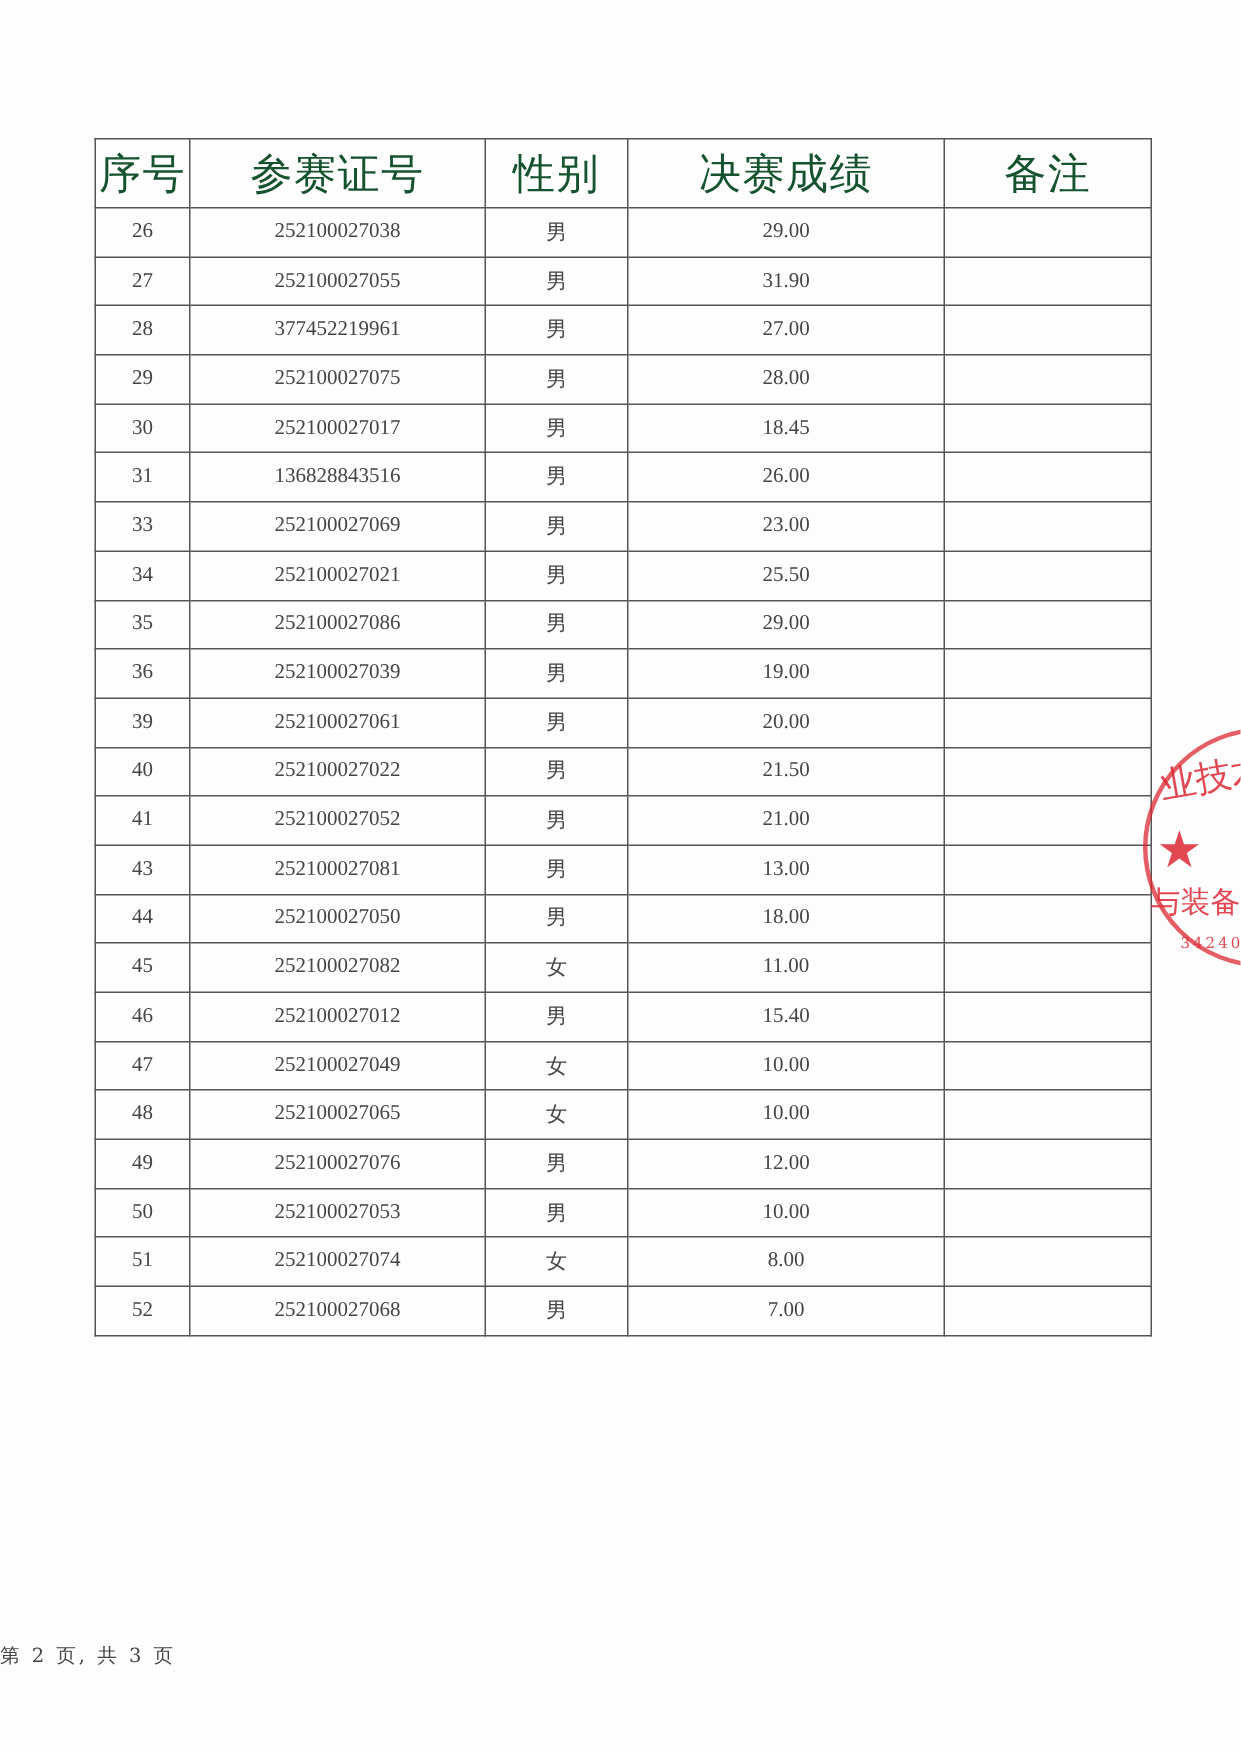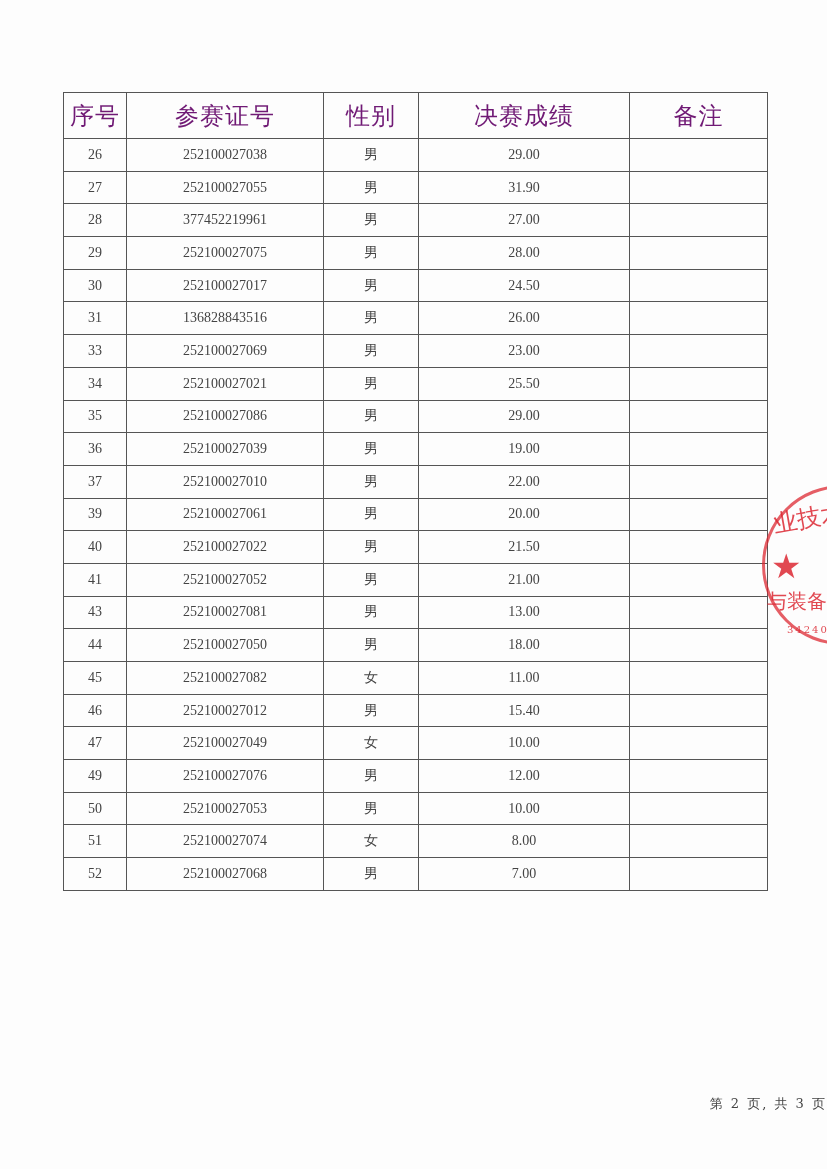--- a/index.html
+++ b/index.html
@@ -11,35 +11,35 @@
   table.results {
     position: absolute; left: 63px; top: 92px;
     border-collapse: collapse; table-layout: fixed;
     width: 704px;
   }
   table.results th, table.results td {
     border: 1.5px solid #555;
     text-align: center; padding: 0; overflow: hidden; white-space: nowrap;
   }
   table.results th {
-    height: 45px; font-weight: normal; font-size: 24px; color: #701a75;
+    height: 45px; font-weight: normal; font-size: 28px; color: #14532d;
     font-family: Liberation Sans, sans-serif; letter-spacing: 1px;
   }
   table.results td {
     height: 31.7px; font-size: 14px; color: #444;
     font-family: "Liberation Serif", "DejaVu Serif", serif;
   }
   td.gender { font-family: "DejaVu Sans", sans-serif; font-size: 15px; color: #3a3a3a; }
   col.c-idx { width: 63px; }
   col.c-id { width: 197px; }
   col.c-gender { width: 95px; }
   col.c-score { width: 211px; }
   col.c-note { width: 138px; }
   .footer {
-    position: absolute; left: 0; width: 827px; top: 1095px; text-align: right;
+    position: absolute; left: 0; width: 827px; top: 1095px; text-align: left;
     font-size: 13px; color: #444; letter-spacing: 2px;
     font-family: "DejaVu Serif", serif;
   }
   .stamp {
     position: absolute; left: 762px; top: 485px; width: 160px; height: 160px;
     border: 3px solid rgba(220,40,50,0.75); border-radius: 50%;
     color: rgba(220,40,50,0.85); box-sizing: border-box;
   }
   .stamp .s-top { position: absolute; left: 8px; top: 14px; font-size: 24px; font-family: "DejaVu Sans", sans-serif; transform: rotate(-10deg); }
   .stamp .s-star { position: absolute; left: 6px; top: 58px; font-size: 34px; }
@@ -93,21 +93,21 @@
           <td>29</td>
           <td>252100027075</td>
           <td class="gender">男</td>
           <td>28.00</td>
           <td></td>
         </tr>
         <tr>
           <td>30</td>
           <td>252100027017</td>
           <td class="gender">男</td>
-          <td>24.50</td>
+          <td>18.45</td>
           <td></td>
         </tr>
         <tr>
           <td>31</td>
           <td>136828843516</td>
           <td class="gender">男</td>
           <td>26.00</td>
           <td></td>
         </tr>
         <tr>
@@ -132,27 +132,20 @@
           <td></td>
         </tr>
         <tr>
           <td>36</td>
           <td>252100027039</td>
           <td class="gender">男</td>
           <td>19.00</td>
           <td></td>
         </tr>
         <tr>
-          <td>37</td>
-          <td>252100027010</td>
-          <td class="gender">男</td>
-          <td>22.00</td>
-          <td></td>
-        </tr>
-        <tr>
           <td>39</td>
           <td>252100027061</td>
           <td class="gender">男</td>
           <td>20.00</td>
           <td></td>
         </tr>
         <tr>
           <td>40</td>
           <td>252100027022</td>
           <td class="gender">男</td>
@@ -190,20 +183,27 @@
         <tr>
           <td>46</td>
           <td>252100027012</td>
           <td class="gender">男</td>
           <td>15.40</td>
           <td></td>
         </tr>
         <tr>
           <td>47</td>
           <td>252100027049</td>
+          <td class="gender">女</td>
+          <td>10.00</td>
+          <td></td>
+        </tr>
+        <tr>
+          <td>48</td>
+          <td>252100027065</td>
           <td class="gender">女</td>
           <td>10.00</td>
           <td></td>
         </tr>
         <tr>
           <td>49</td>
           <td>252100027076</td>
           <td class="gender">男</td>
           <td>12.00</td>
           <td></td>

